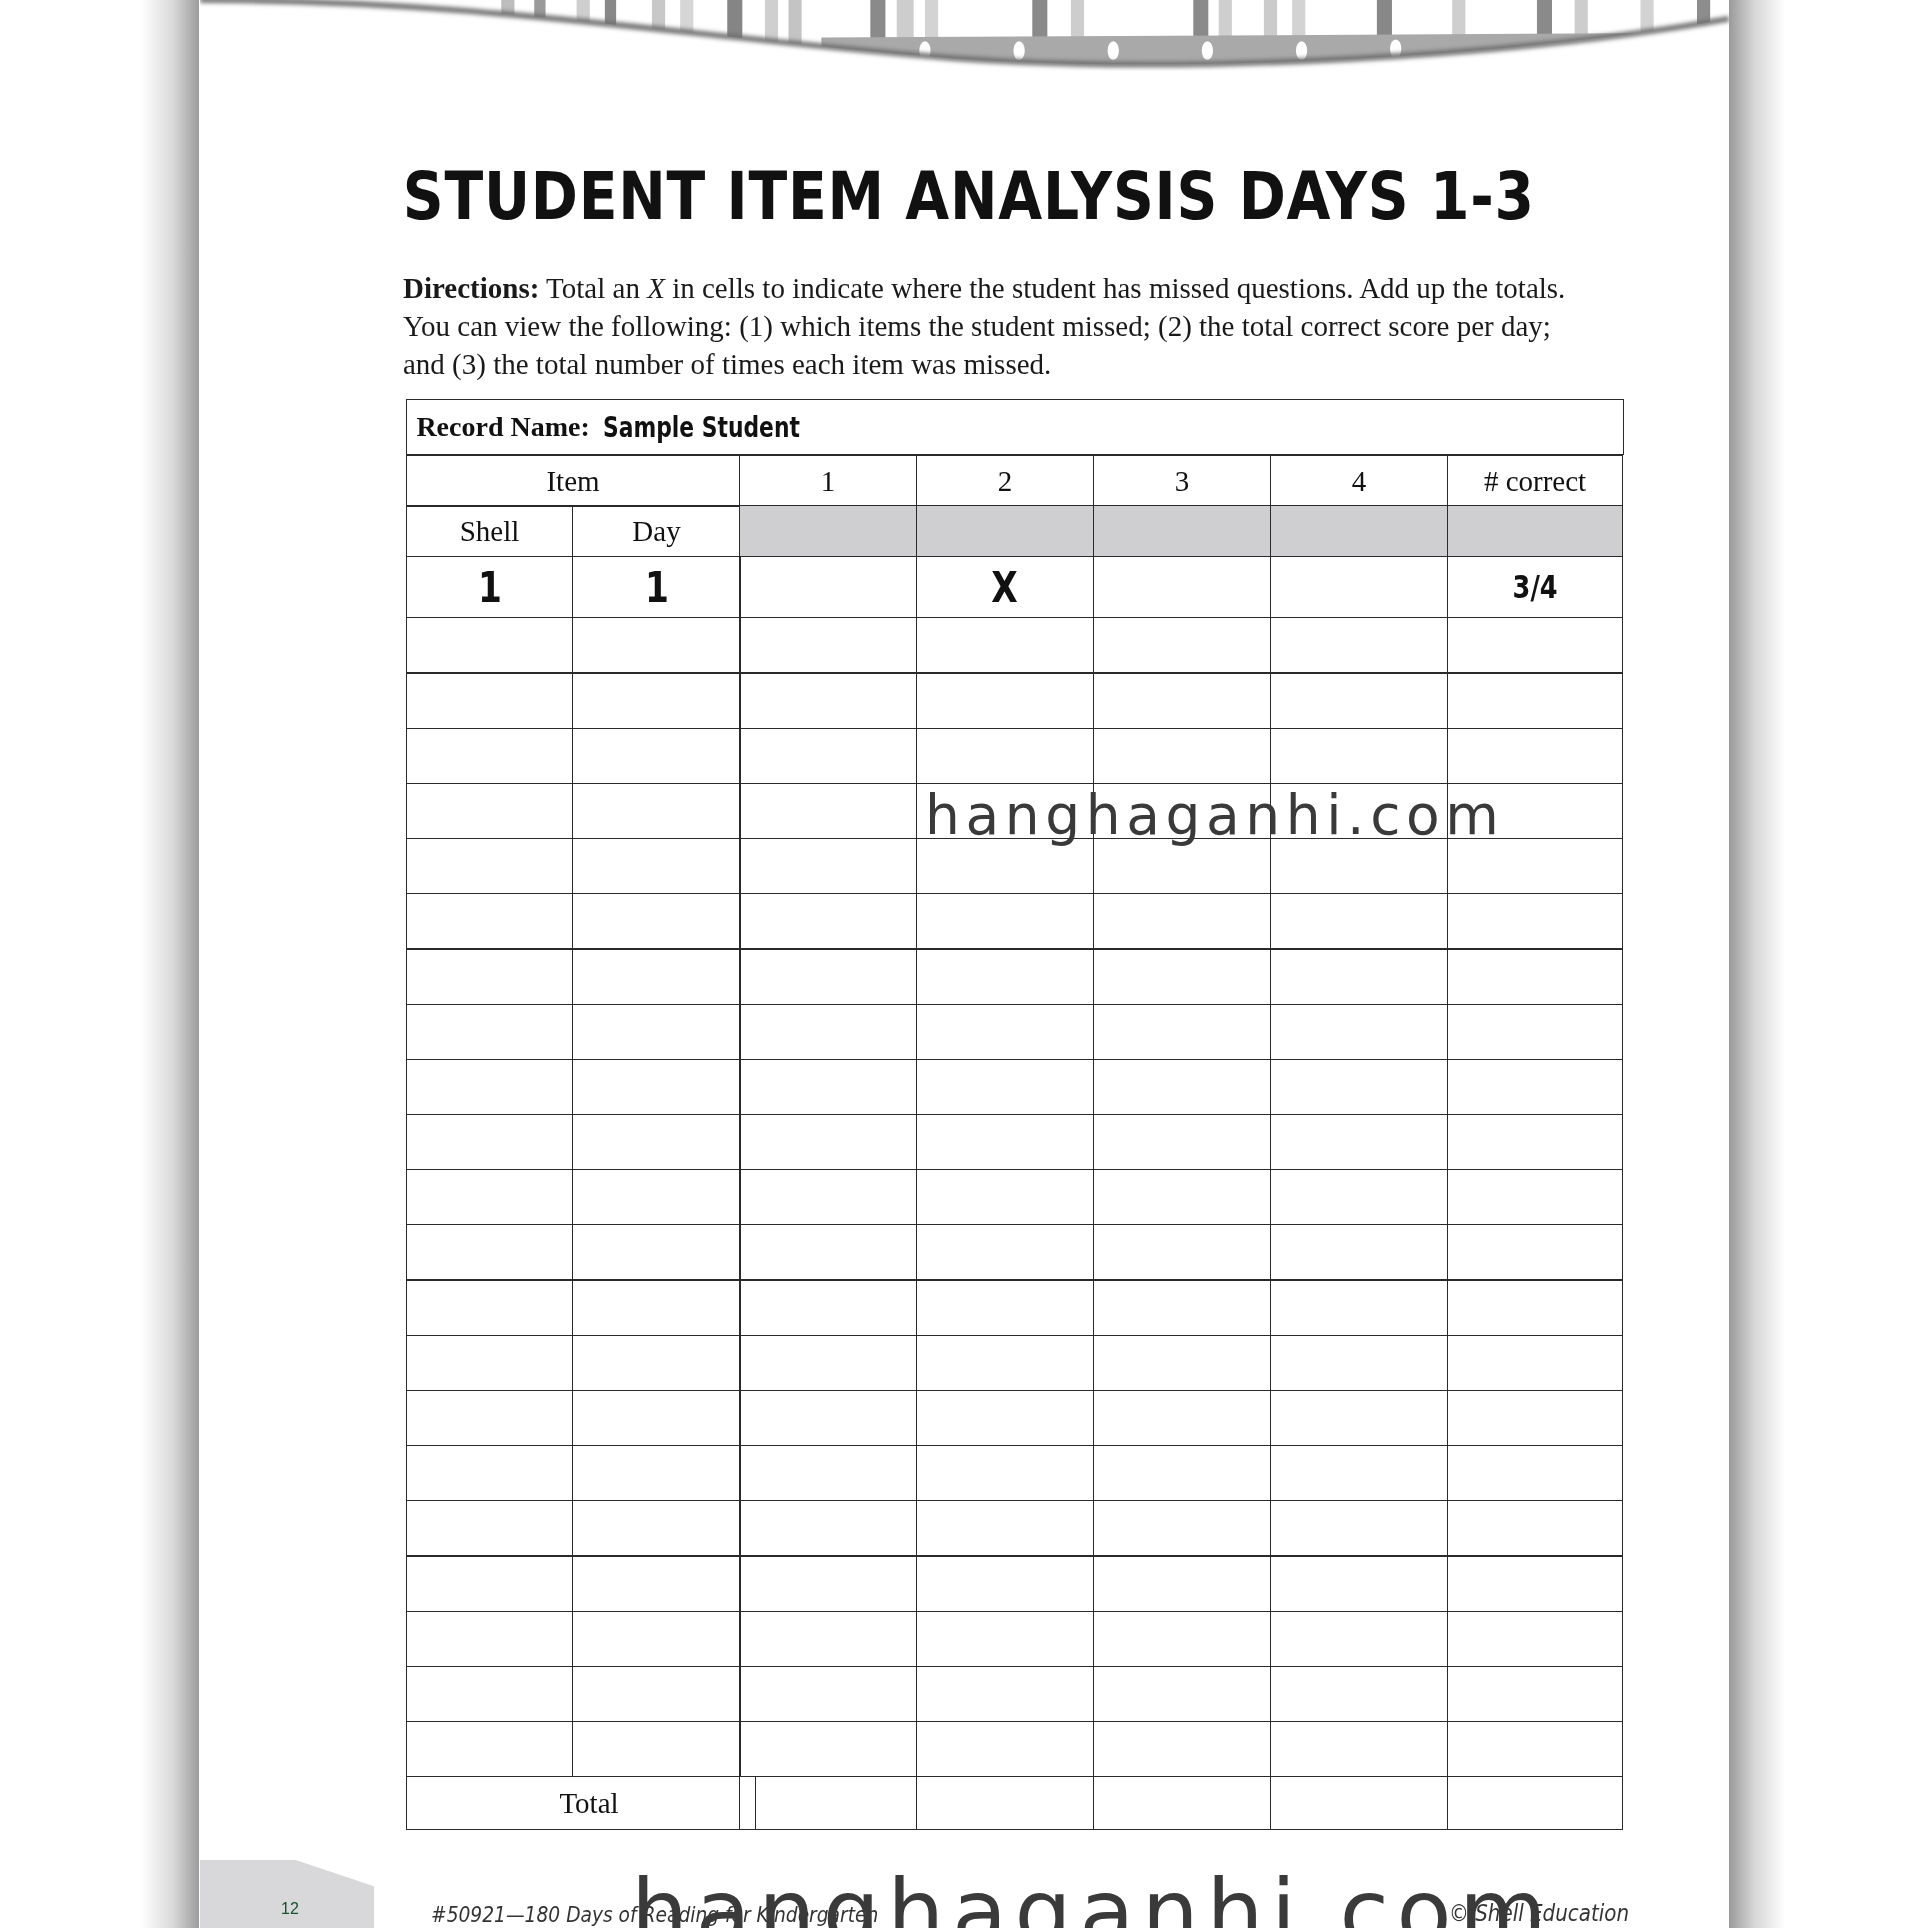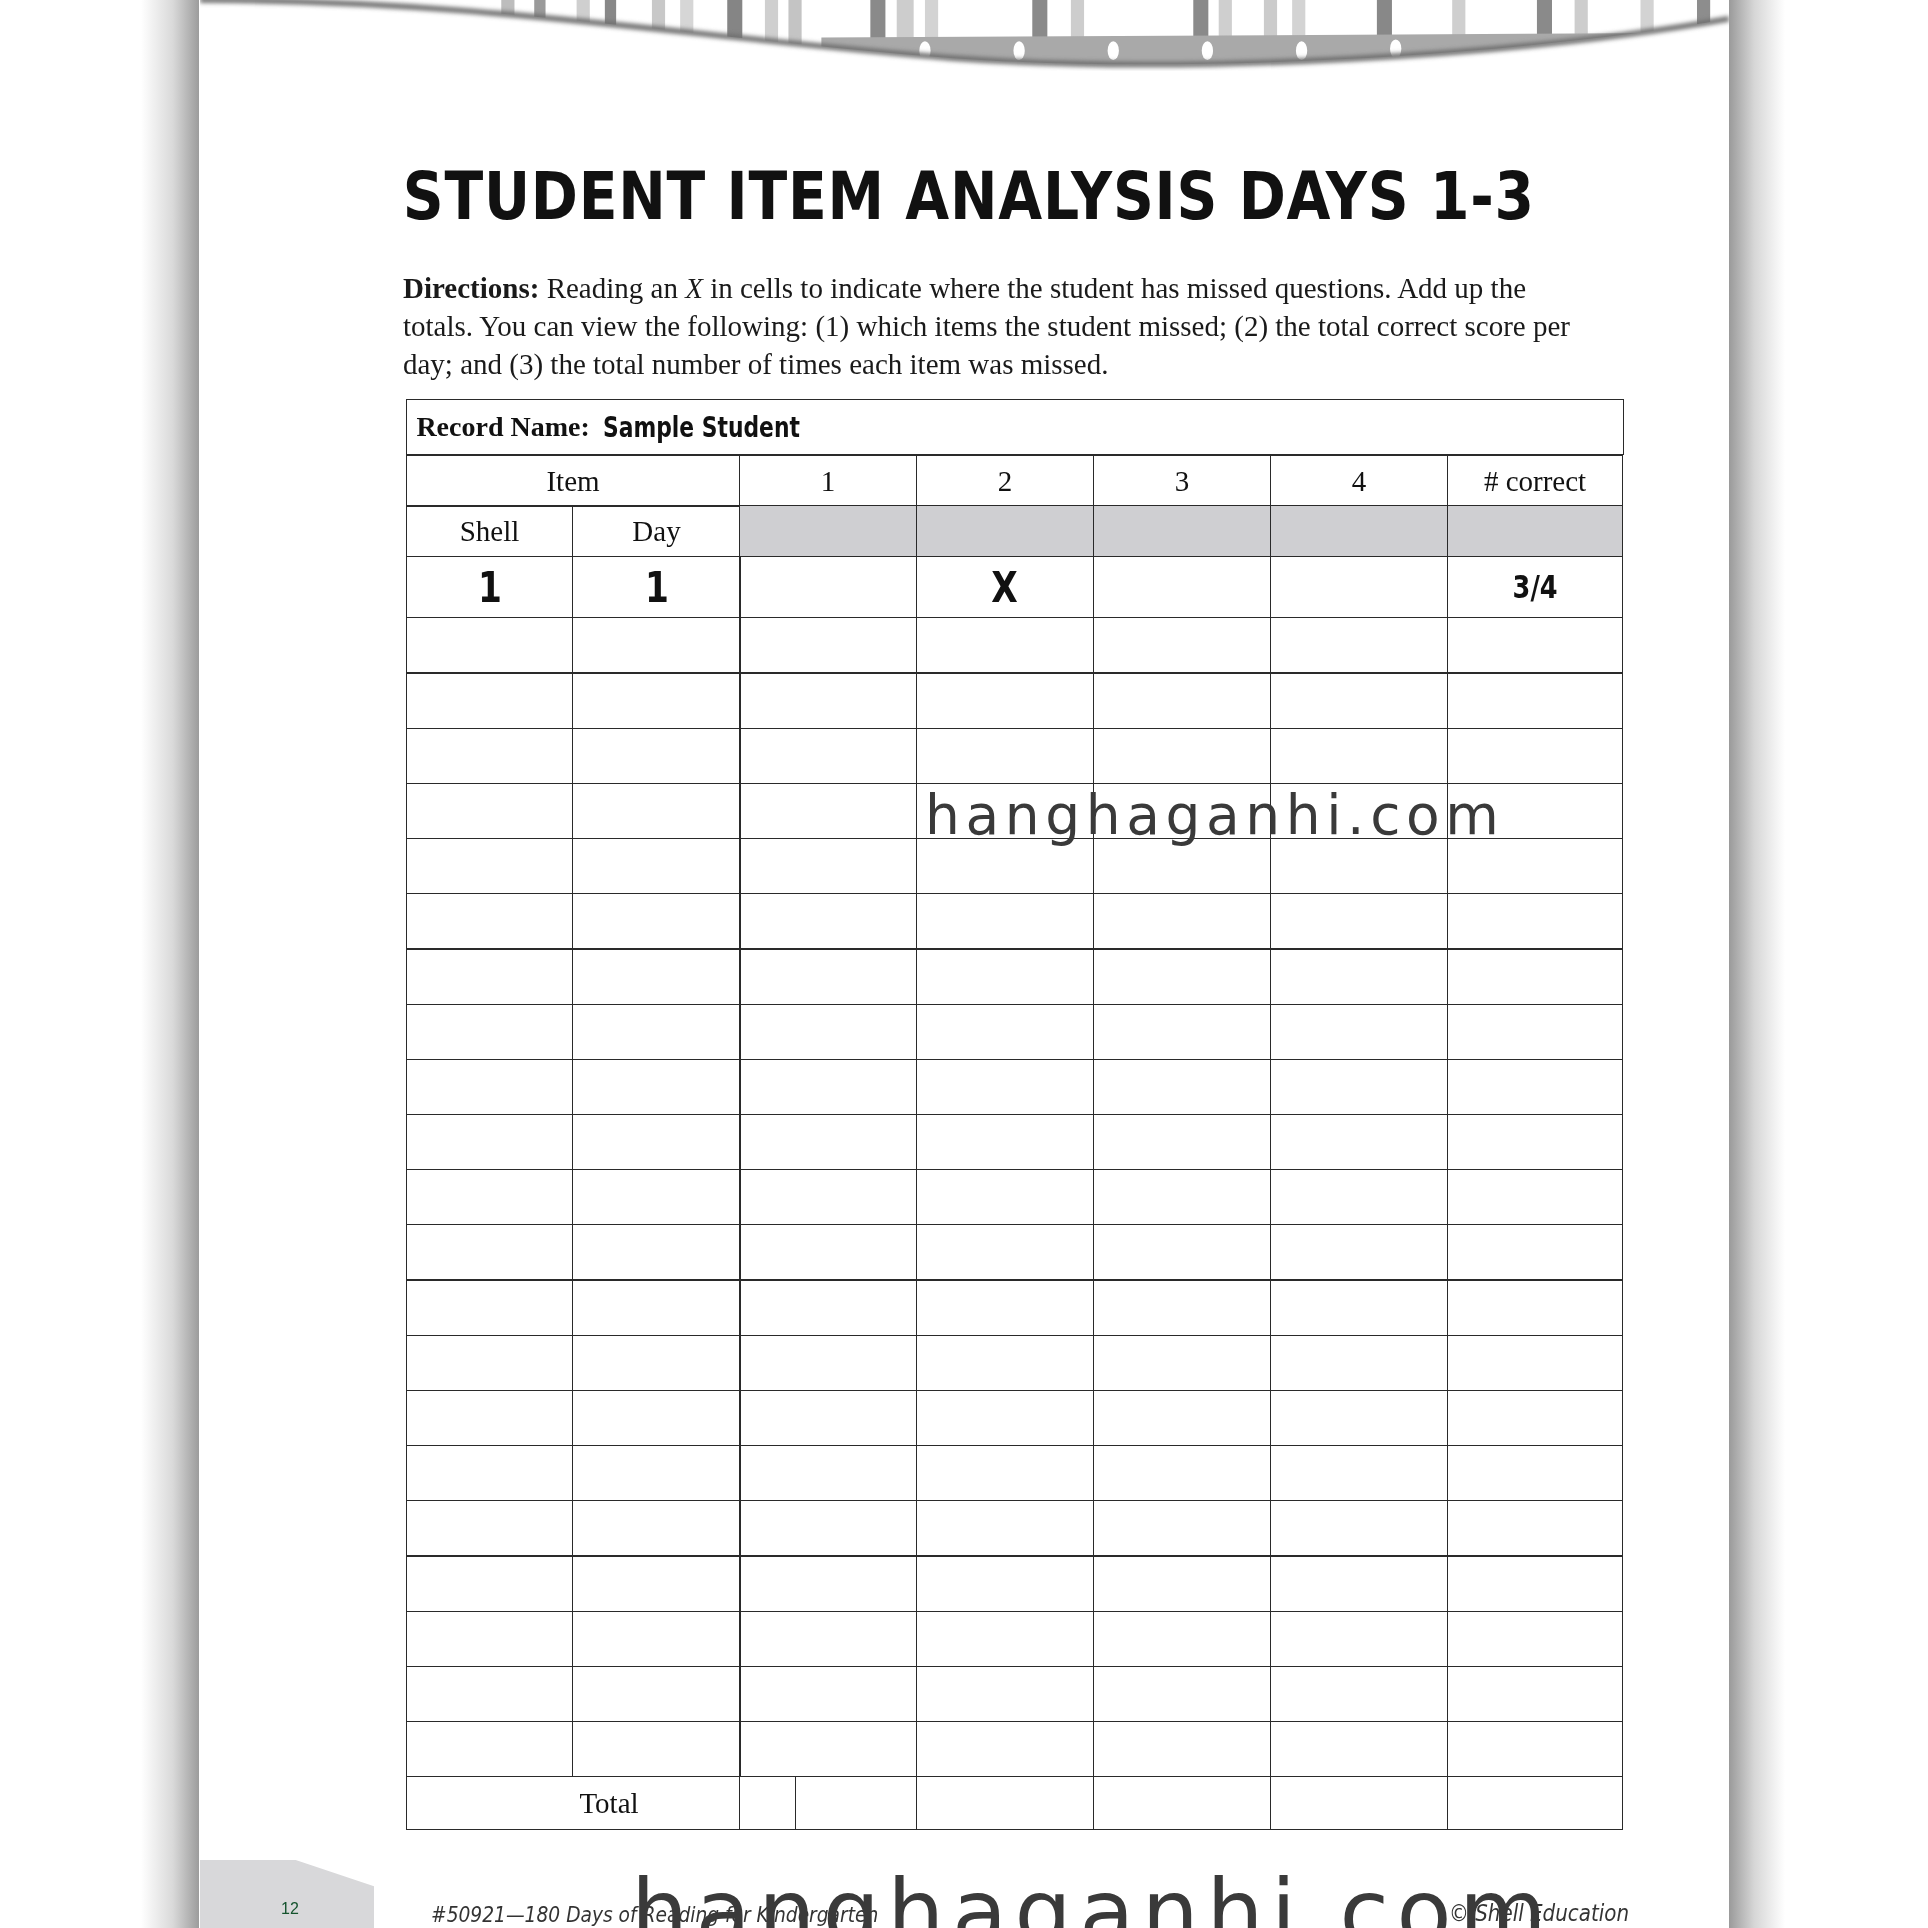--- a/index.html
+++ b/index.html
@@ -132,21 +132,21 @@
       <ellipse cx="1170" cy="54" rx="6" ry="10"></ellipse>
       <ellipse cx="1270" cy="52" rx="6" ry="10"></ellipse>
     </g>
     <path d="M0 0 L0 0 C 300 0, 520 40, 800 62 C 1050 80, 1400 60, 1624 20 L1624 80 L0 80 Z" fill="#ffffff"></path>
     <path d="M0 0 C 300 0, 520 40, 800 62 C 1050 80, 1400 60, 1624 20" fill="none" stroke="#6f6f6f" stroke-width="6" filter="url(#blur)"></path>
   </svg>
 
   <div class="title">STUDENT ITEM ANALYSIS DAYS 1-3</div>
 
   <div class="directions">
-    <b>Directions:</b><span> Reading an </span><i>X</i><span> in cells to indicate where the student has missed questions.  Add up the totals.  You can view the following: (1) which items the student missed; (2) the total correct score per day; and (3) the total number of times each item was missed.</span>
+    <b>Directions:</b><span> Total an </span><i>X</i><span> in cells to indicate where the student has missed questions.  Add up the totals.  You can view the following: (1) which items the student missed; (2) the total correct score per day; and (3) the total number of times each item was missed.</span>
   </div>
 
   <div class="grid" id="grid">
 
     <div class="cell name-cell" style="left:0;top:0;width:1218px;height:56px;">
       <span>Record Name:</span>
       <span class="hand hand-name">Sample Student</span>
     </div>
 
     <div class="cell hdr" style="left:0;top:56px;width:334px;height:52px;">Item</div>
@@ -623,21 +623,21 @@
         </div>
         <div class="cell" style="left: 864px; top: 1322px; width: 178px; height: 56px;">
           <span class="hand hand-big"></span>
         </div>
         <div class="cell" style="left: 1041px; top: 1322px; width: 176px; height: 56px;">
           <span class="hand hand-mid"></span>
         </div>
       </div>
 
     <div id="total-row">
-        <div class="cell hdr" style="left: 0px; top: 1377px; width: 390px; height: 54px; padding-left: 16px;">Total</div>
+        <div class="cell hdr" style="left: 0px; top: 1377px; width: 350px; height: 54px; padding-left: 16px;">Total</div>
         <div class="cell" style="left: 333px; top: 1377px; width: 178px; height: 54px;"></div>
         <div class="cell" style="left: 510px; top: 1377px; width: 178px; height: 54px;"></div>
         <div class="cell" style="left: 687px; top: 1377px; width: 178px; height: 54px;"></div>
         <div class="cell" style="left: 864px; top: 1377px; width: 178px; height: 54px;"></div>
         <div class="cell" style="left: 1041px; top: 1377px; width: 176px; height: 54px;"></div>
       </div>
   </div>
 
   <div class="corner-tab"></div>
   <div class="page-num">12</div>

